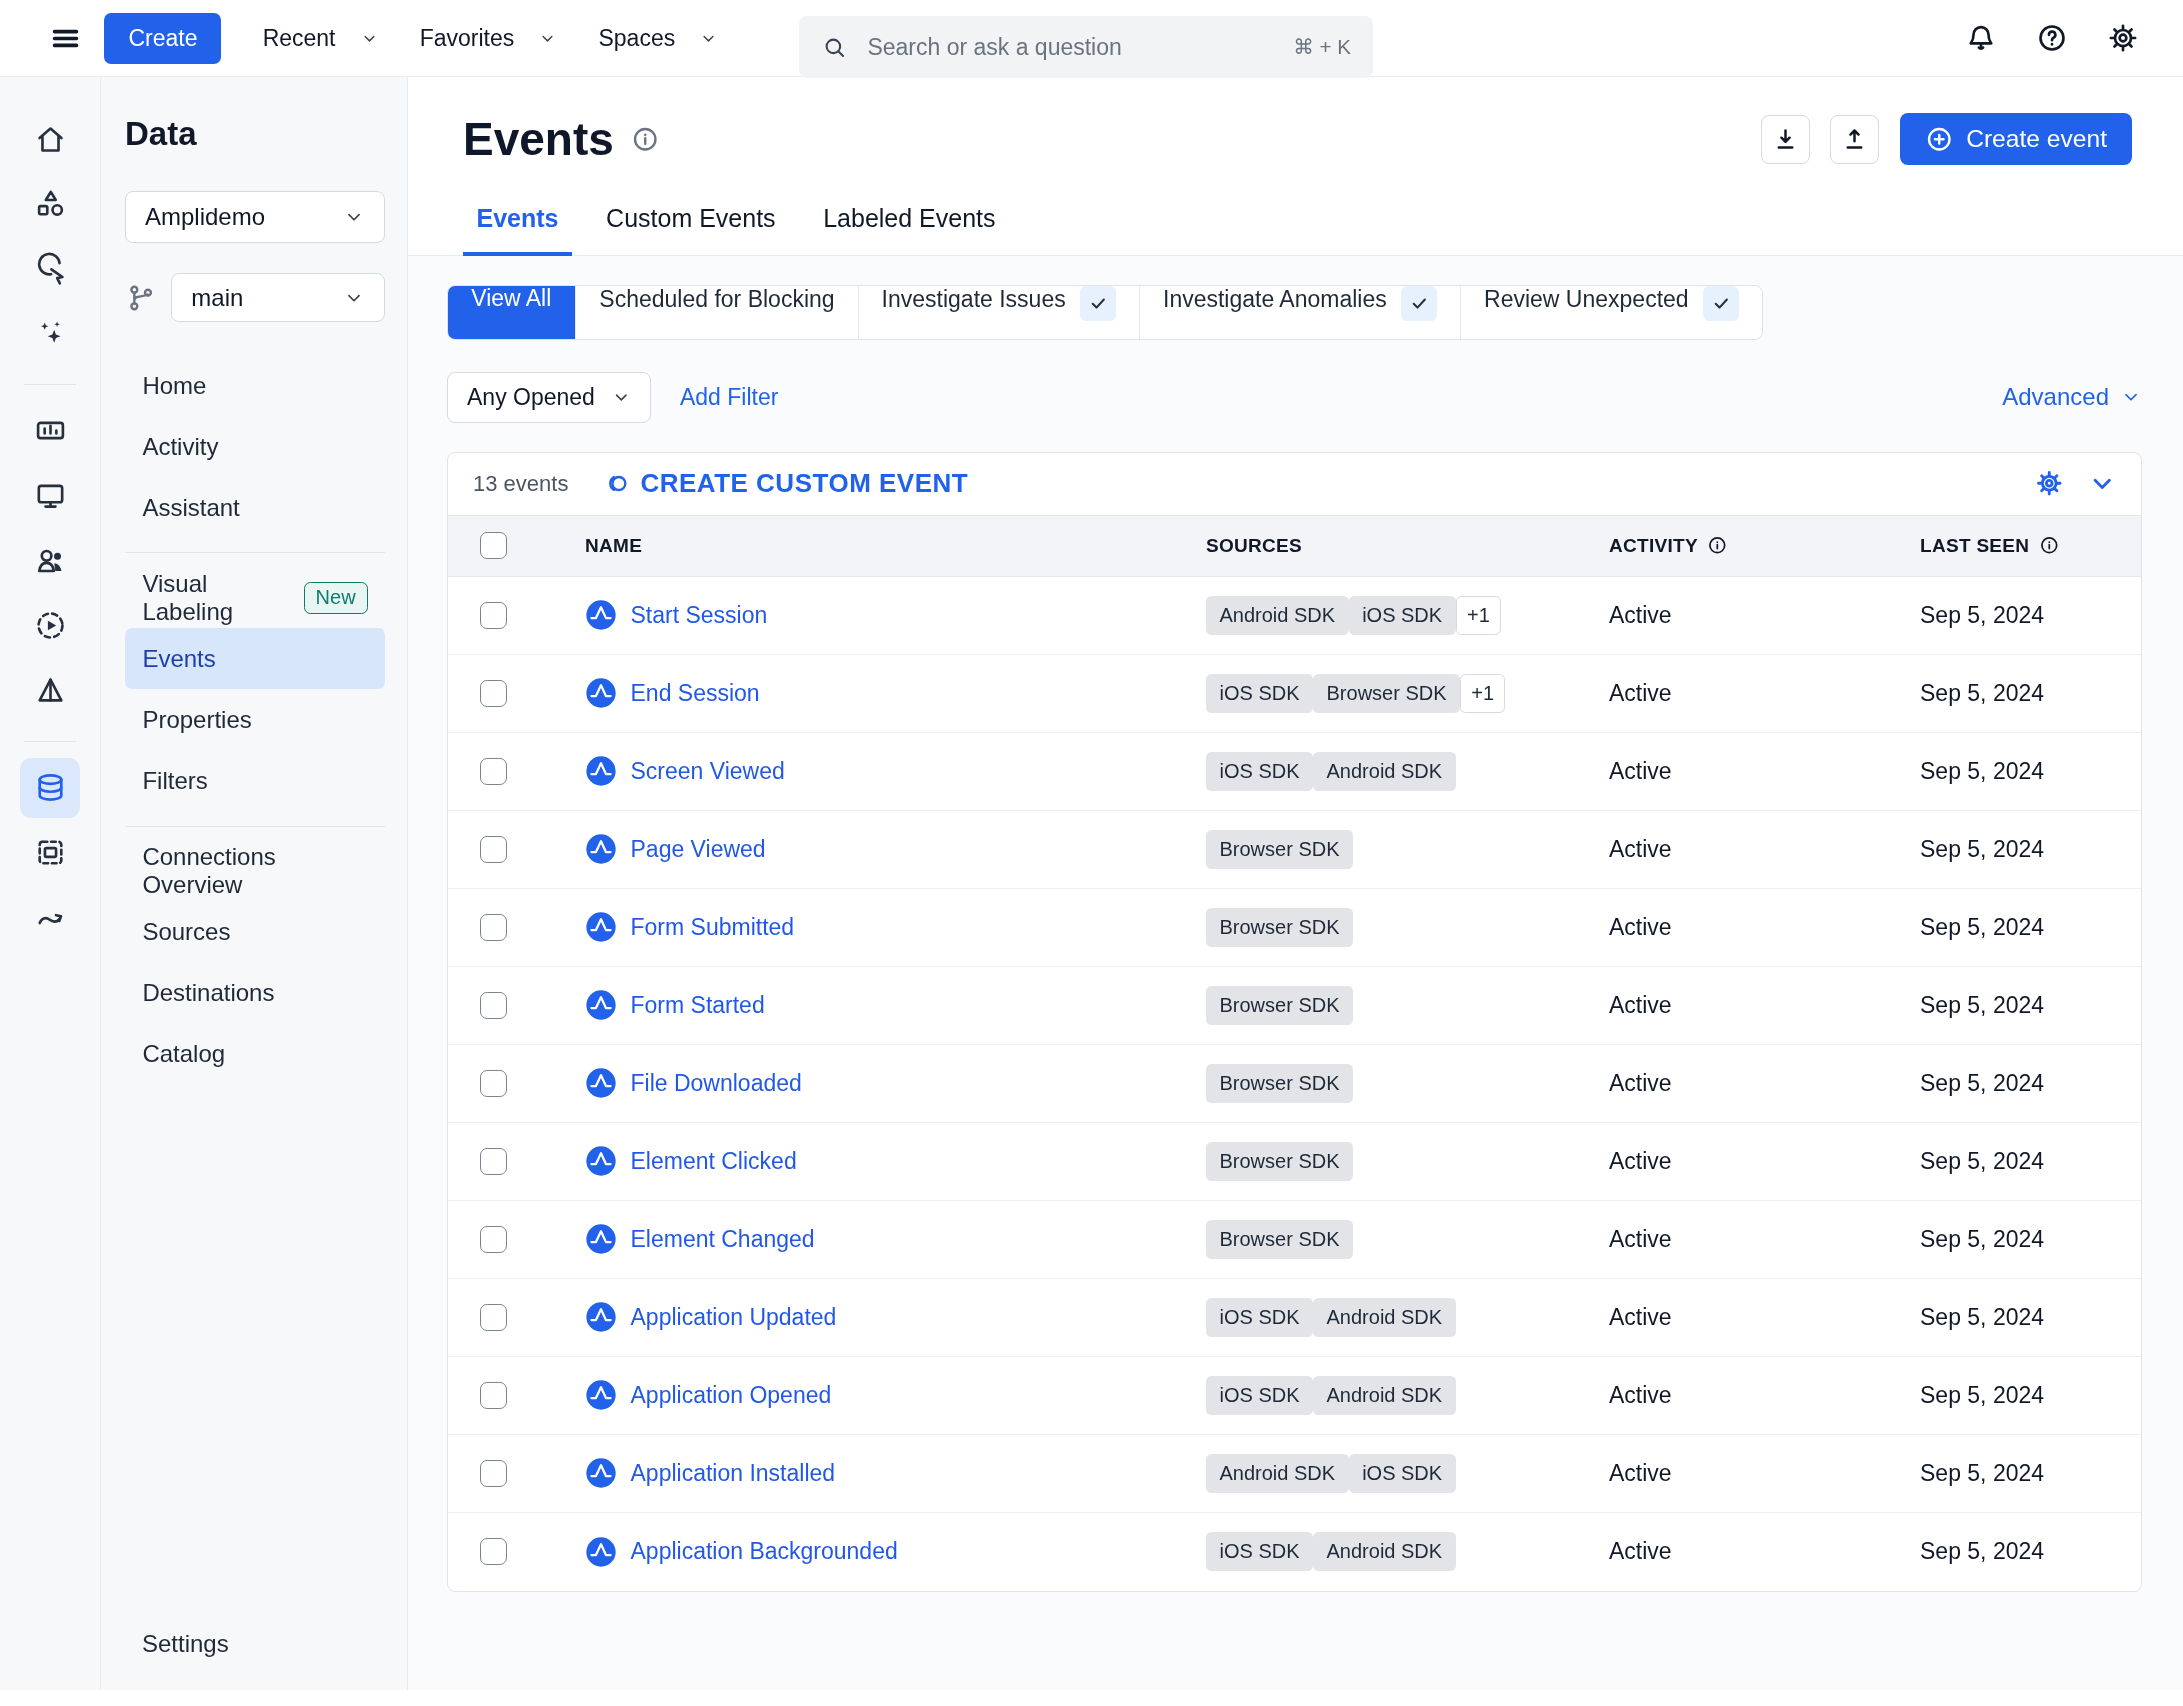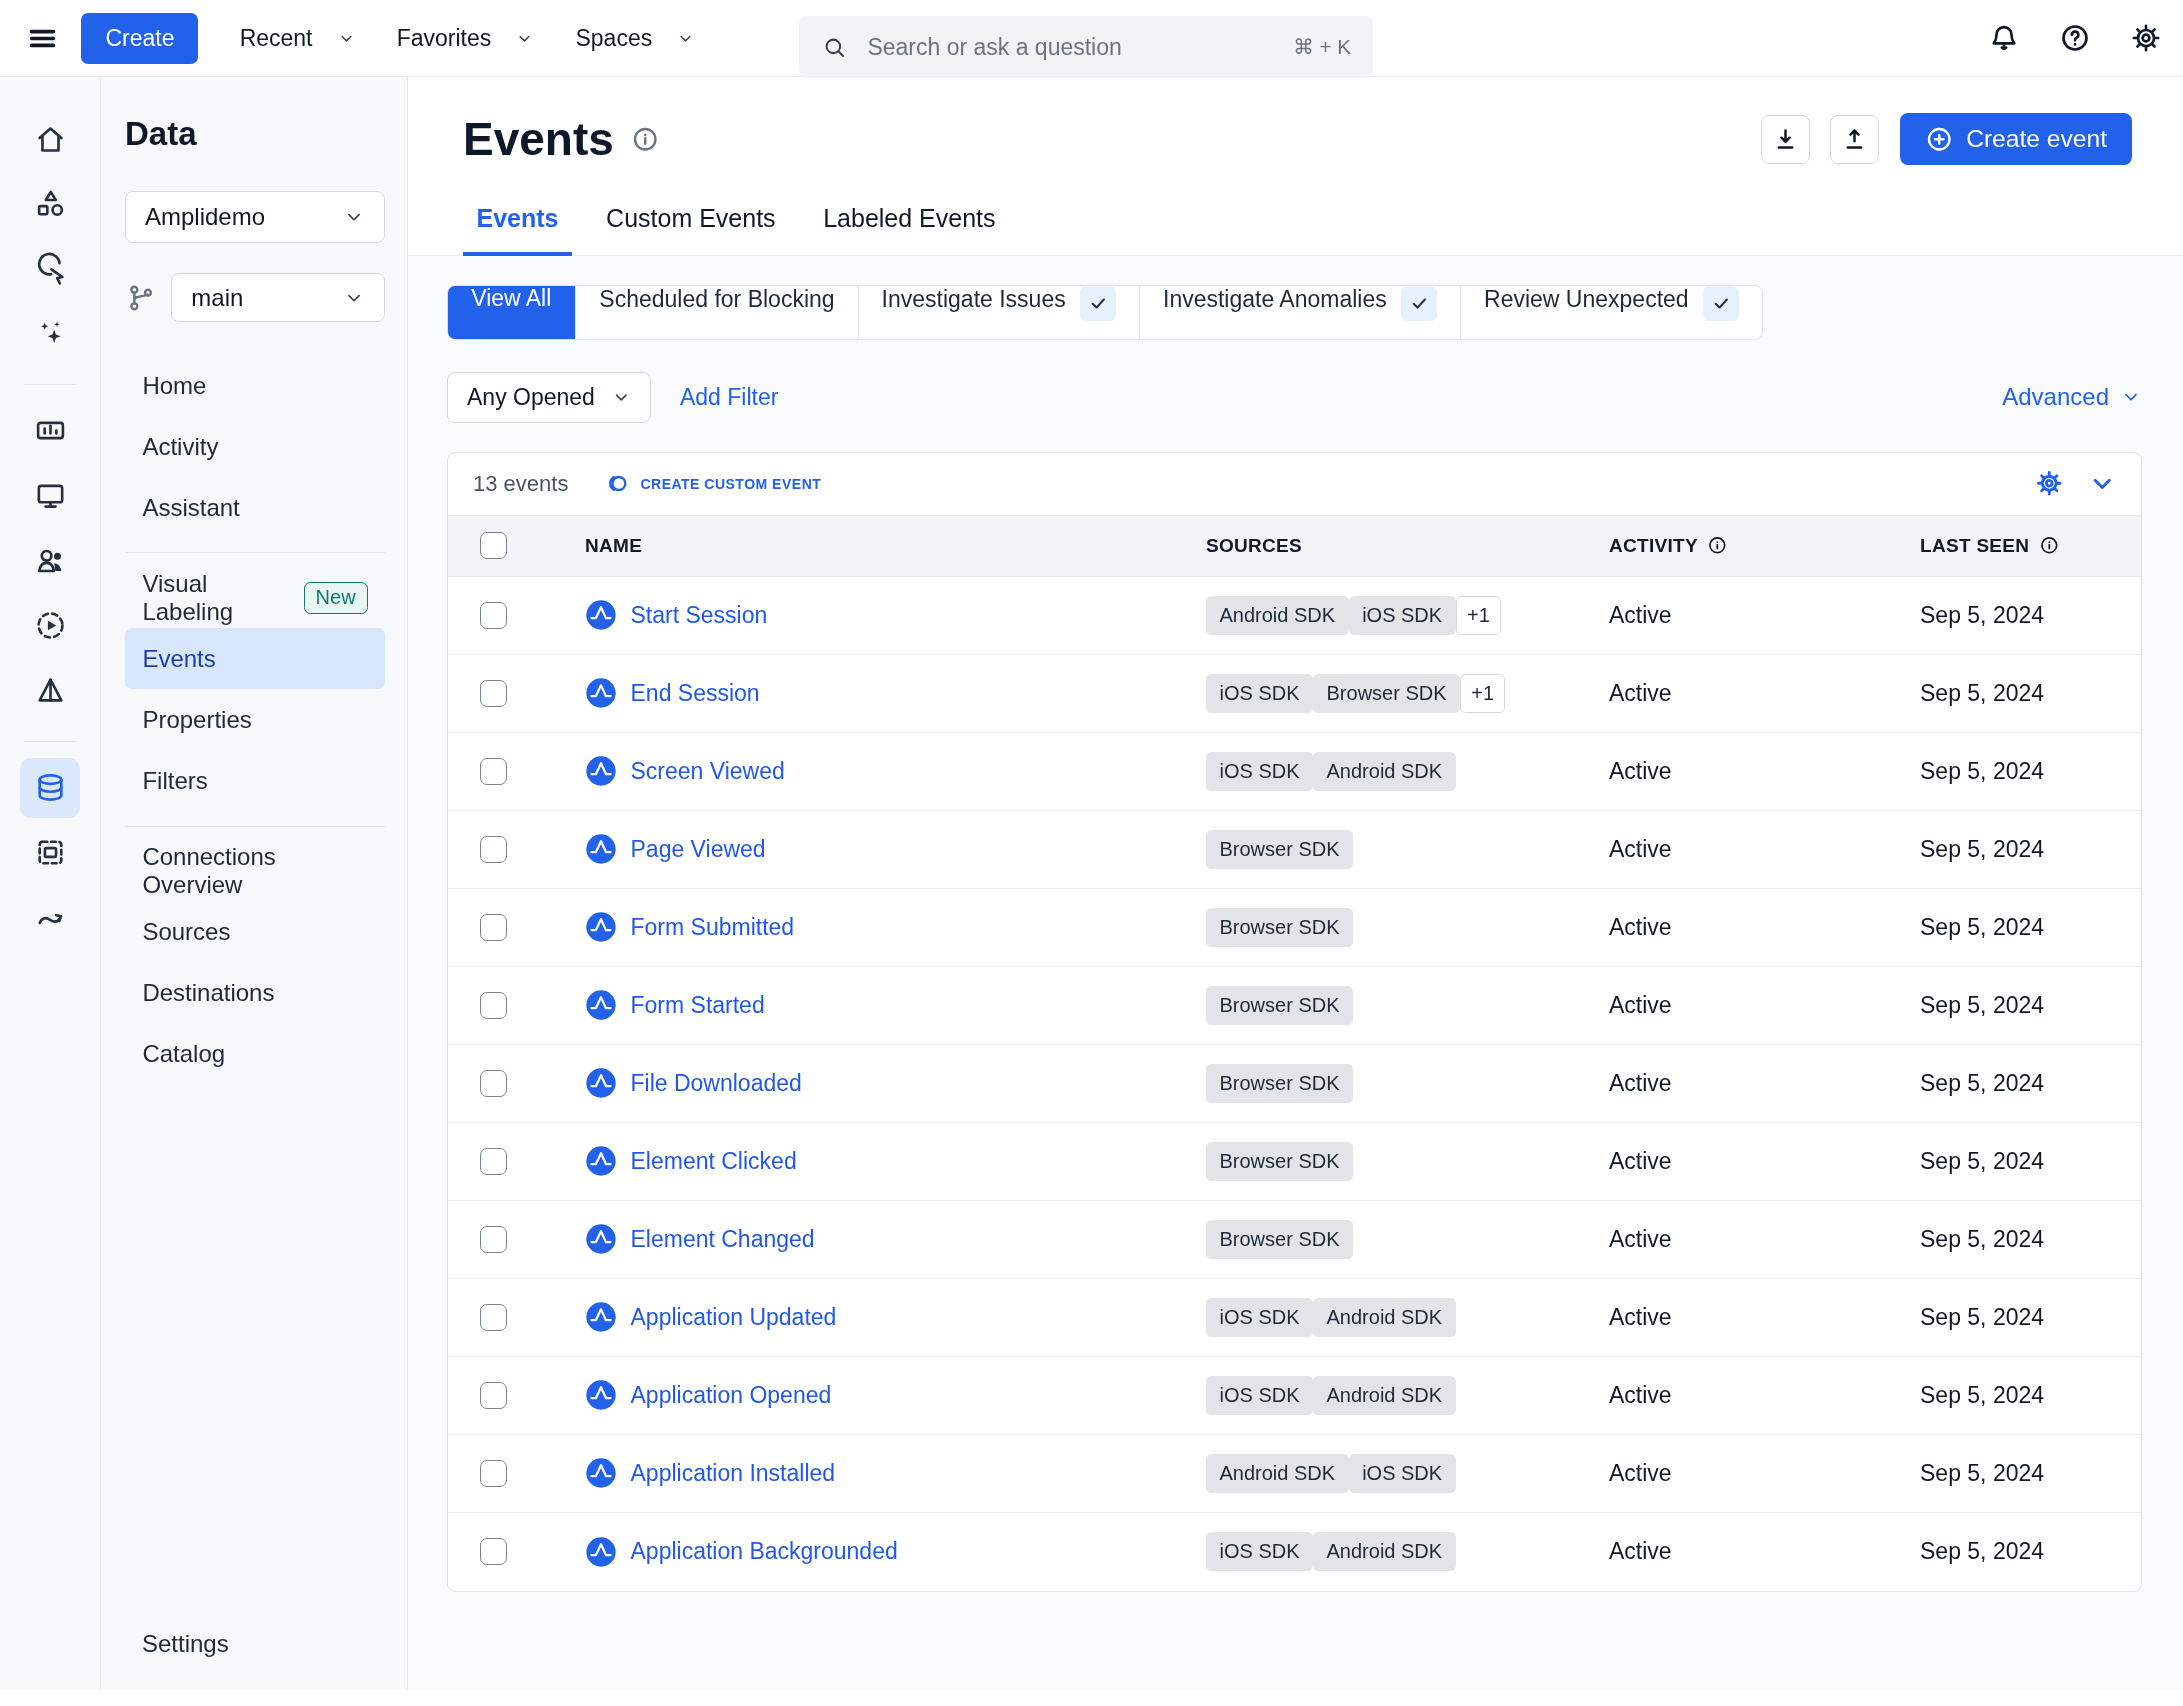--- a/index.html
+++ b/index.html
@@ -9,21 +9,21 @@
   }
   *{box-sizing:border-box}
   html,body{margin:0;padding:0}
   body{width:2183px;height:1706px;overflow:hidden;background:#fff;
        font-family:"Liberation Sans",sans-serif;color:var(--ink);}
   svg{display:block}
   .ic{stroke:currentColor;fill:none;stroke-width:1.8;stroke-linecap:round;stroke-linejoin:round}
 
   
   .topbar{height:77px;background:#fff;border-bottom:0.8px solid #e9ebef;
-          display:flex;align-items:center;padding:0 20px;position:relative;z-index:5}
+          display:flex;align-items:center;padding:0 43px;position:relative;z-index:5}
   .burger{width:44px;height:44px;display:flex;align-items:center;justify-content:center;color:#111827}
   .burger svg{width:33px;height:33px}
   .create-btn{margin-left:17.4px;background:var(--accent);color:#fff;border:none;border-radius:7.1px;
               height:51px;padding:0 24px;font-size:23px;font-family:inherit;display:flex;align-items:center}
   .topnav{display:flex;margin-left:20.6px}
   .topnav-item{display:flex;align-items:center;gap:24px;padding:0 20.6px;font-size:23px;color:#111827}
   .topnav-item svg{width:19px;height:19px;color:#374151}
   .global-search{position:absolute;left:799px;top:16px;width:574px;height:62px;background:#f2f3f5;
                  border-radius:8px;display:flex;align-items:center;gap:17.4px;padding:0 22px}
   .global-search svg{width:27px;height:27px;color:#374151;flex:none}
@@ -106,21 +106,21 @@
                  display:flex;align-items:center;gap:16px;padding:0 19px;font-size:23px;color:#111827}
   .status-select svg{width:20.6px;height:20.6px;color:#374151}
   .add-filter{color:var(--accent);font-size:23px}
   .advanced{margin-left:auto;color:var(--accent);font-size:24px;display:flex;align-items:center;gap:11px}
   .advanced svg{width:22px;height:22px}
 
   .table-card{margin-top:29px;background:#fff;border:0.8px solid var(--line2);border-radius:8px;overflow:hidden}
   .table-toolbar{height:62px;display:flex;align-items:center;gap:36px;padding:0 25px}
   .events-count{font-size:22px;color:#4b5563}
   .create-custom{display:flex;align-items:center;gap:11px;color:var(--accent);font-weight:700;
-                 font-size:14px;letter-spacing:0.5px}
+                 font-size:26px;letter-spacing:0.5px}
   .create-custom svg{width:25px;height:25px}
   .toolbar-right{margin-left:auto;display:flex;align-items:center;gap:24px;color:var(--accent)}
   .toolbar-right svg{width:28.5px;height:28.5px}
   .toolbar-right .gear-strong{stroke-width:2.4}
 
   .thead,.trow{display:grid;grid-template-columns:137px 621px 403px 311px auto;align-items:center}
   .thead{height:62px;background:#f3f4f7;border-top:0.8px solid var(--line);border-bottom:0.8px solid var(--line);
          font-size:19px;font-weight:700;color:#111827;letter-spacing:0.3px}
   .th{display:flex;align-items:center;gap:9.5px}
   .th .info{color:#111827}

